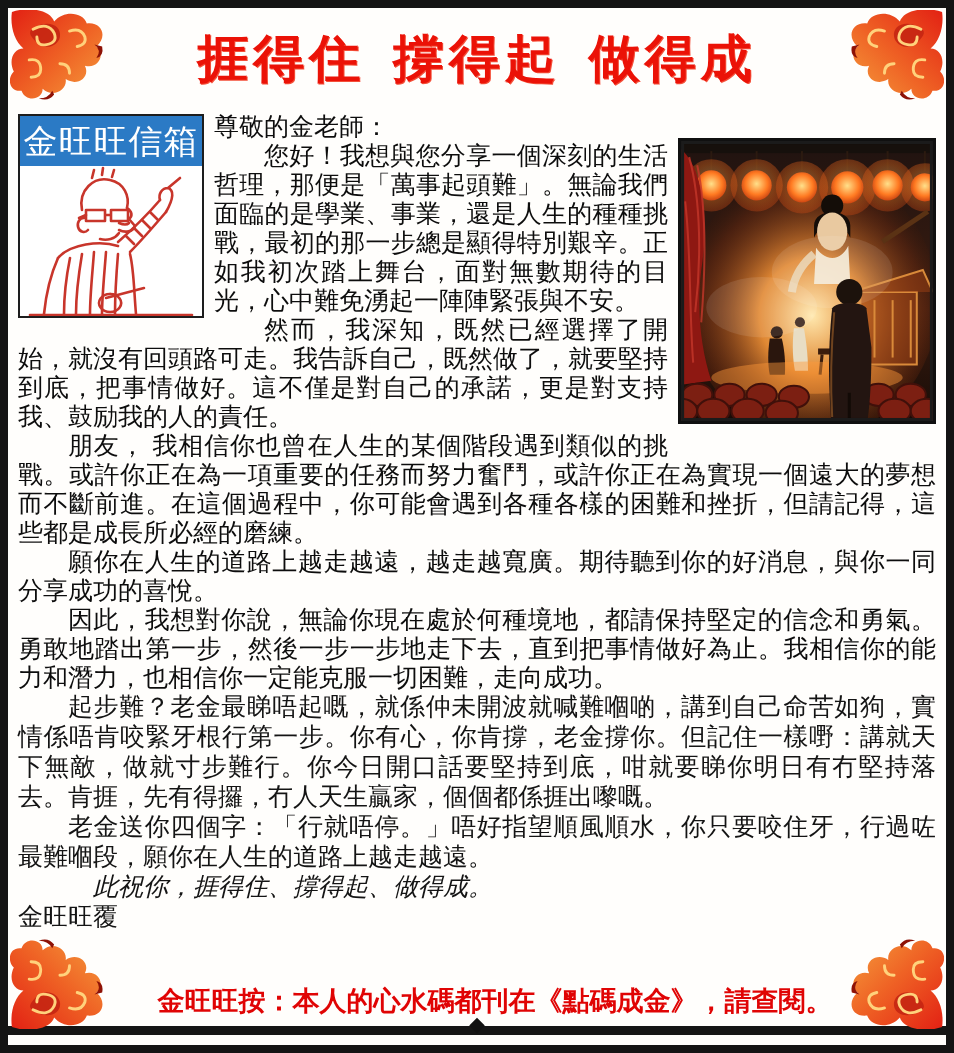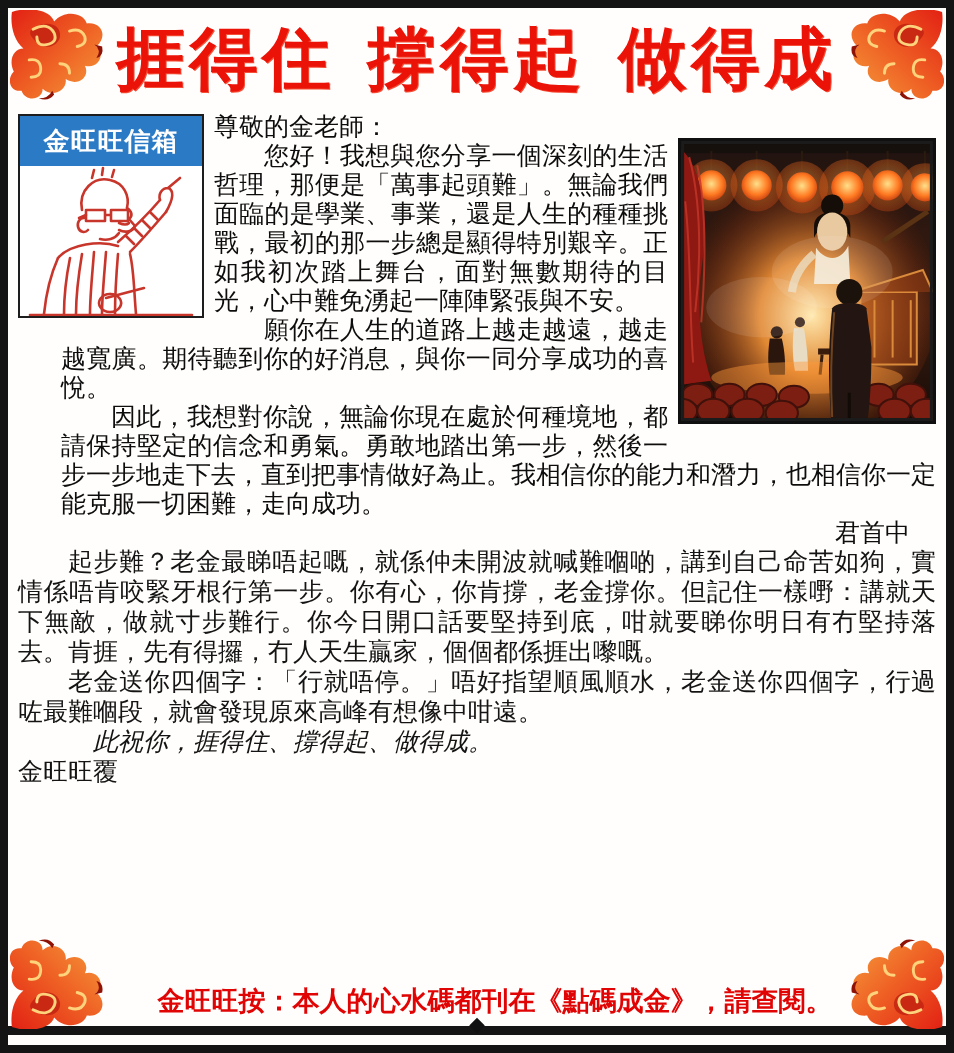--- a/index.html
+++ b/index.html
@@ -11,21 +11,21 @@
     background:#fffefc;
     border:8px solid #141414;
     padding:4px 10px 0;
     overflow:hidden;
     font-family:"Liberation Serif", serif;
   }
   
   .title{
     margin:4px 0 10px;
     text-align:center;
-    font-size:68px;
+    font-size:51px;
     line-height:86px;
     font-weight:800;
     letter-spacing:5px;
     word-spacing:10px;
     color:#eb1207;
     text-shadow:1px 1px 0 #f4503a;
     white-space:nowrap;
   }
   
   .orn{position:absolute;width:96px;height:96px;z-index:3;pointer-events:none;}
@@ -34,37 +34,37 @@
   .orn-tr{top:2px;right:2px;transform:scaleX(-1);}
   .orn-bl{bottom:16px;left:2px;transform:scaleY(-1);}
   .orn-br{bottom:16px;right:2px;transform:scale(-1,-1);}
   
   .body-text{
     font-size:25px;
     line-height:29px;
     color:#0d0d0d;
     text-align:justify;
   }
-  .body-text p{margin:0;padding-left:43px;}
+  .body-text p{margin:0;}
   .indent{text-indent:2em;}
   .sign-right{text-align:right;padding-right:26px;}
   
   .logo{
     float:left;
     width:182px;
     margin:2px 10px 6px 0;
     border:2px solid #1d1d1d;
     background:#fff;
   }
   .logo-head{
     background:#2b7ac5;
     color:#ffffff;
     font-family:"Liberation Sans", sans-serif;
-    font-weight:700;
-    font-size:26px;
+    font-weight:400;
+    font-size:34px;
     line-height:50px;
     text-align:center;
     letter-spacing:1px;
     text-shadow:1px 1px 0 #1b5globe;
   }
   .logo-art{height:150px;}
   .logo-art svg{width:100%;height:100%;display:block;}
   
   .photo{
     float:right;
@@ -309,28 +309,29 @@
           <path d="M150 166 C154 159 180 159 184 166 L189 205 C189 242 187 264 185 278 L149 278 C147 250 145 212 150 166 Z" fill="#231511"></path>
           <path d="M152 170 C149 205 148 240 150 274" stroke="#ff9a3a" stroke-width="2" opacity="0.35" fill="none"></path>
           <line x1="167" y1="250" x2="167" y2="278" stroke="#120a06" stroke-width="3"></line>
         </g>
         <rect x="1.5" y="1.5" width="247" height="275" fill="none" stroke="#1b1b1b" stroke-width="3"></rect>
       </svg>
     </div>
 
     <p>尊敬的金老師：</p>
     <p class="indent">您好！我想與您分享一個深刻的生活哲理，那便是「萬事起頭難」。無論我們面臨的是學業、事業，還是人生的種種挑戰，最初的那一步總是顯得特別艱辛。正如我初次踏上舞台，面對無數期待的目光，心中難免湧起一陣陣緊張與不安。</p>
+    <p class="indent">然而，我深知，既然已經選擇了開始，就沒有回頭路可走。我告訴自己，既然做了，就要堅持到底，把事情做好。這不僅是對自己的承諾，更是對支持我、鼓励我的人的責任。</p>
+    <p class="indent">朋友， 我相信你也曾在人生的某個階段遇到類似的挑戰。或許你正在為一項重要的任務而努力奮鬥，或許你正在為實現一個遠大的夢想而不斷前進。在這個過程中，你可能會遇到各種各樣的困難和挫折，但請記得，這些都是成長所必經的磨練。</p>
     <p class="indent">願你在人生的道路上越走越遠，越走越寬廣。期待聽到你的好消息，與你一同分享成功的喜悅。</p>
     <p class="indent">因此，我想對你說，無論你現在處於何種境地，都請保持堅定的信念和勇氣。勇敢地踏出第一步，然後一步一步地走下去，直到把事情做好為止。我相信你的能力和潛力，也相信你一定能克服一切困難，走向成功。</p>
-    <p class="sign-right">君首中</p>
   </div>
 
   <div class="reply">
     <p class="indent">起步難？老金最睇唔起嘅，就係仲未開波就喊難嗰啲，講到自己命苦如狗，實情係唔肯咬緊牙根行第一步。你有心，你肯撐，老金撐你。但記住一樣嘢：講就天下無敵，做就寸步難行。你今日開口話要堅持到底，咁就要睇你明日有冇堅持落去。肯捱，先有得攞，冇人天生贏家，個個都係捱出嚟嘅。</p>
-    <p class="indent">老金送你四個字：「行就唔停。」唔好指望順風順水，老金送你四個字，行過咗最難嗰段，就會發現原來高峰有想像中咁遠。</p>
+    <p class="indent">老金送你四個字：「行就唔停。」唔好指望順風順水，你只要咬住牙，行過咗最難嗰段，願你在人生的道路上越走越遠。</p>
     <p class="wish">此祝你，捱得住、撐得起、做得成。</p>
     <p class="reply-sign">金旺旺覆</p>
   </div>
 
   <div class="footer-note">金旺旺按：本人的心水碼都刊在《點碼成金》，請查閱。</div>
 
   <div class="bottom-rule"></div>
   <div class="bottom-diamond"></div>
 </div>
 

